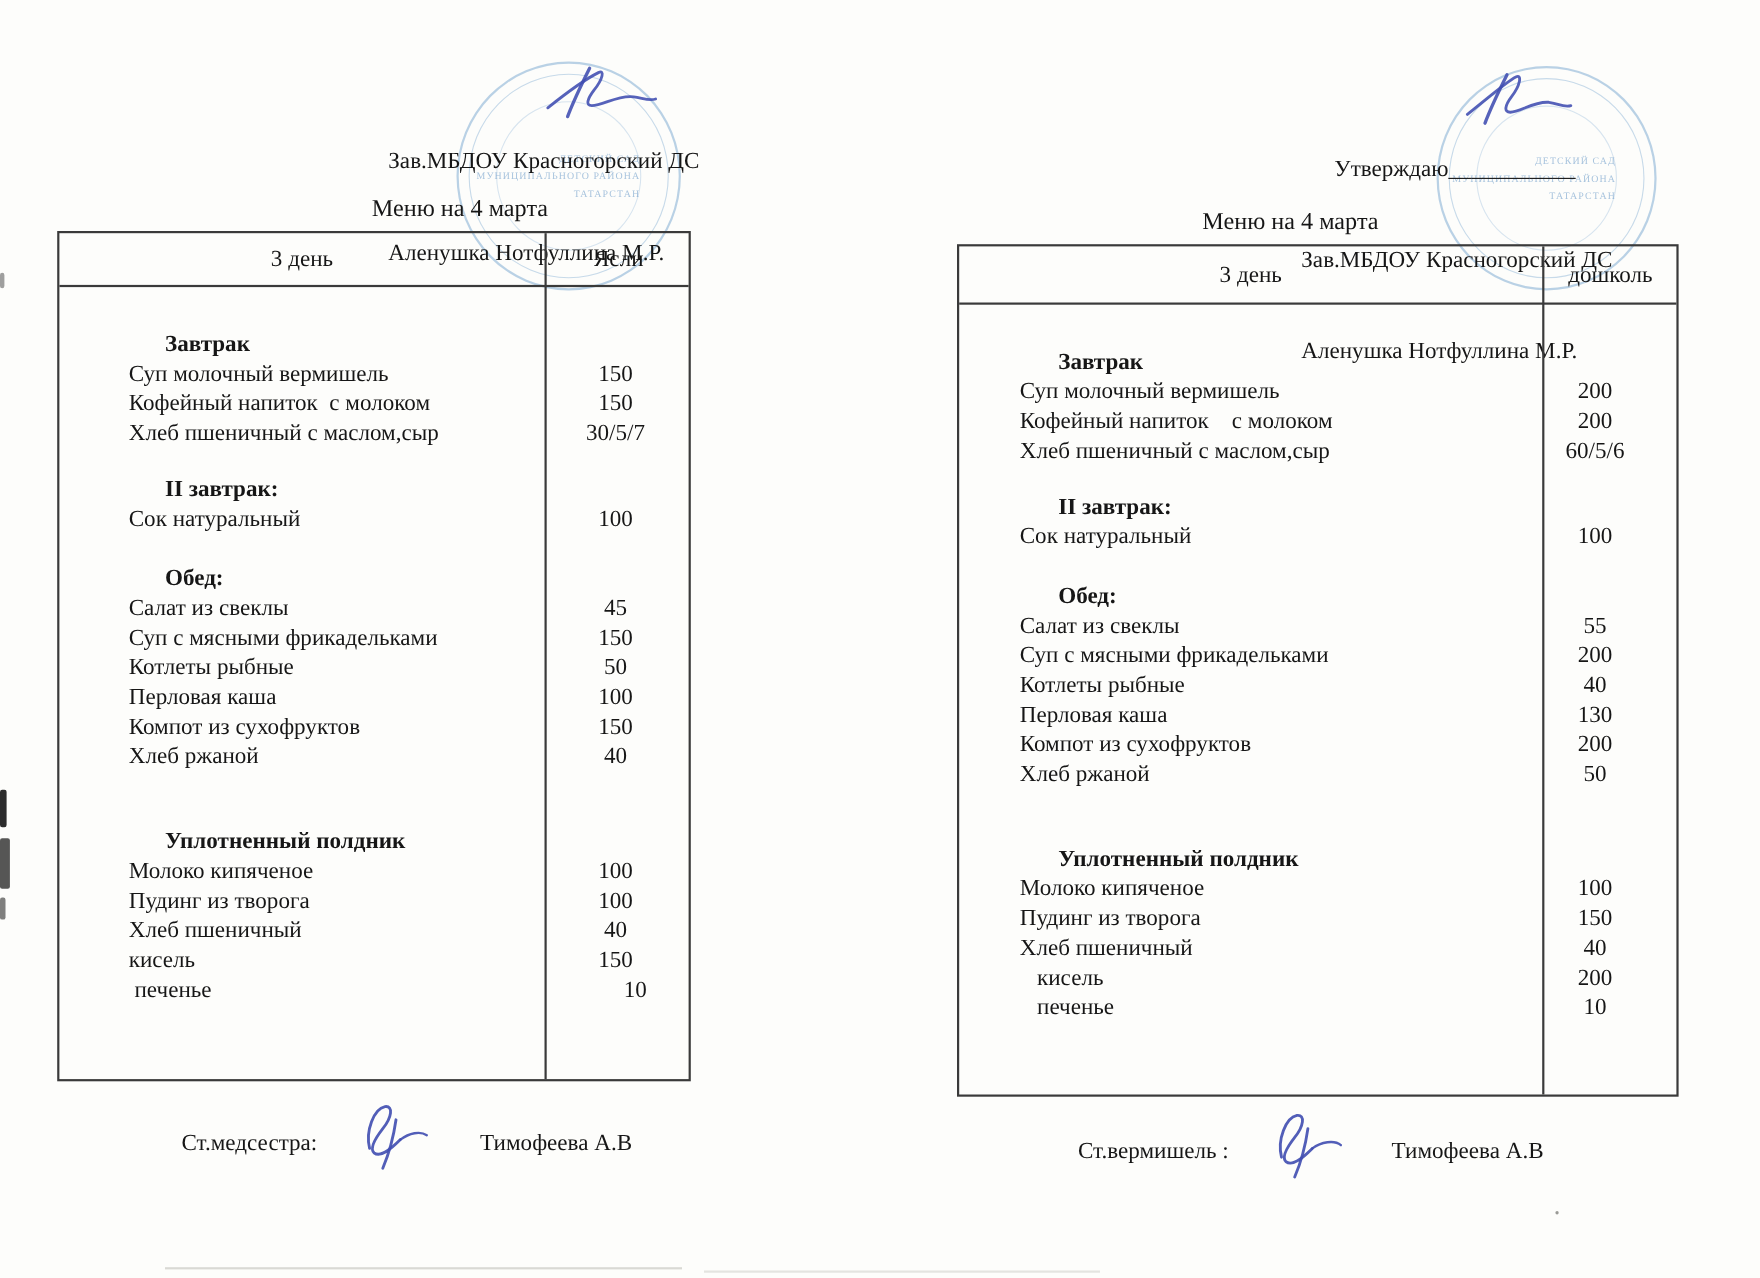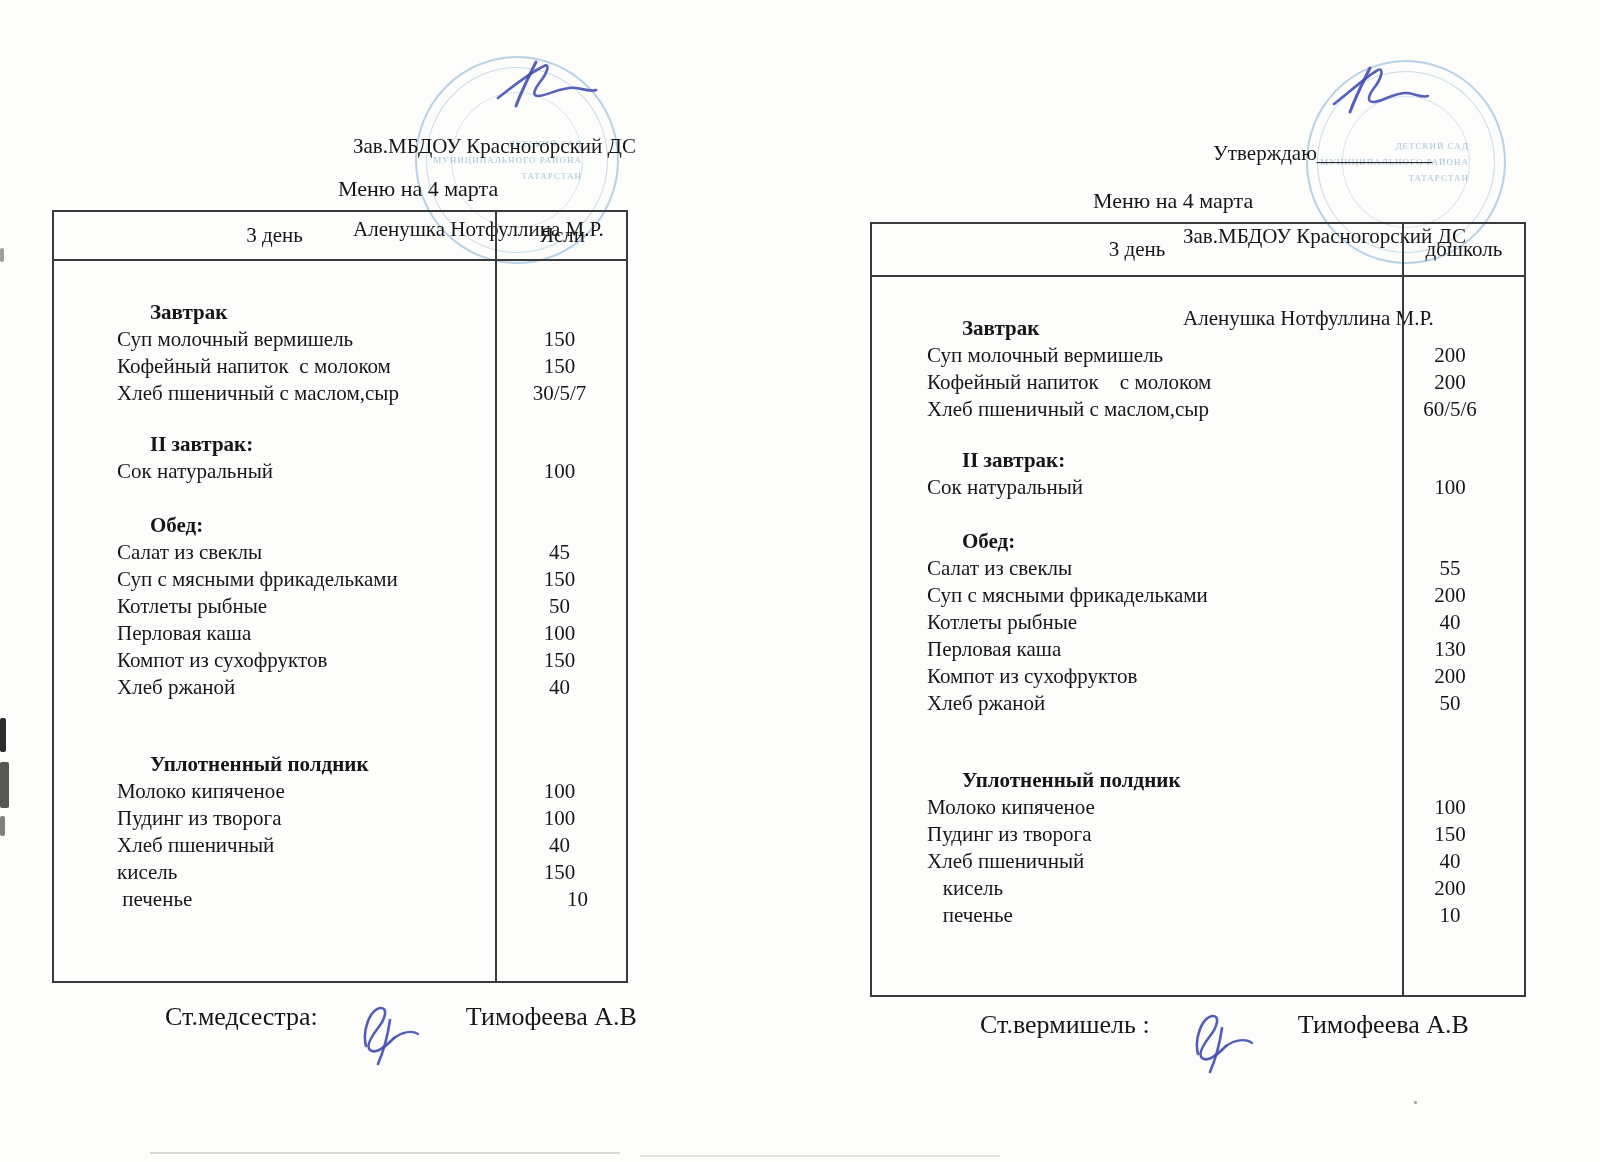--- a/index.html
+++ b/index.html
@@ -36,21 +36,21 @@
   .t-left .row .nm{padding-left:63px}
   .t-left .sec .nm{padding-left:96px}
   .t-left .row .qty{width:133px}
   .t-right .row .nm{padding-left:55px}
   .t-right .sec .nm{padding-left:90px}
   .t-right .row .qty{width:148px}
   .sec .nm{font-weight:bold}
   .g1{margin-top:38px}.g2{margin-top:24px}.g3{margin-top:27px}.g4{margin-top:50px}
   .qty-shift{transform:translateX(18px)}
   
-  .nurse{display:flex;height:72px;font-size:26px;white-space:pre}
+  .nurse{display:flex;align-items:center;height:72px;font-size:21px;white-space:pre}
   .nurse .sig{margin:0 34px 10px 36px}
   
   svg.sigpath{overflow:visible}
   
   .smudge{background:#2c2c2c;border-radius:2px}
   .faintline{background:#d9d9d4}
   .speck{background:#9a9a96;border-radius:50%}
 </style>
 </head>
 <body>

